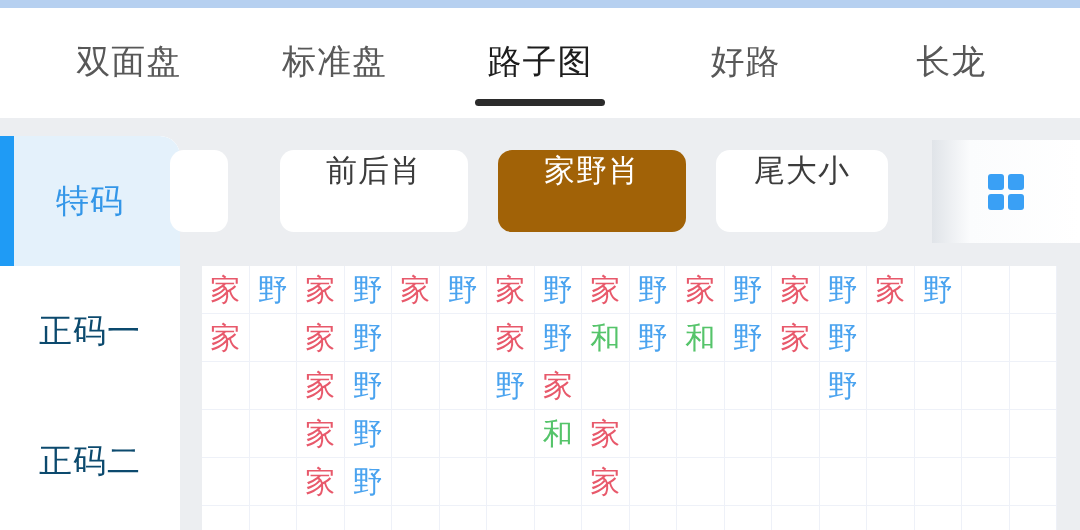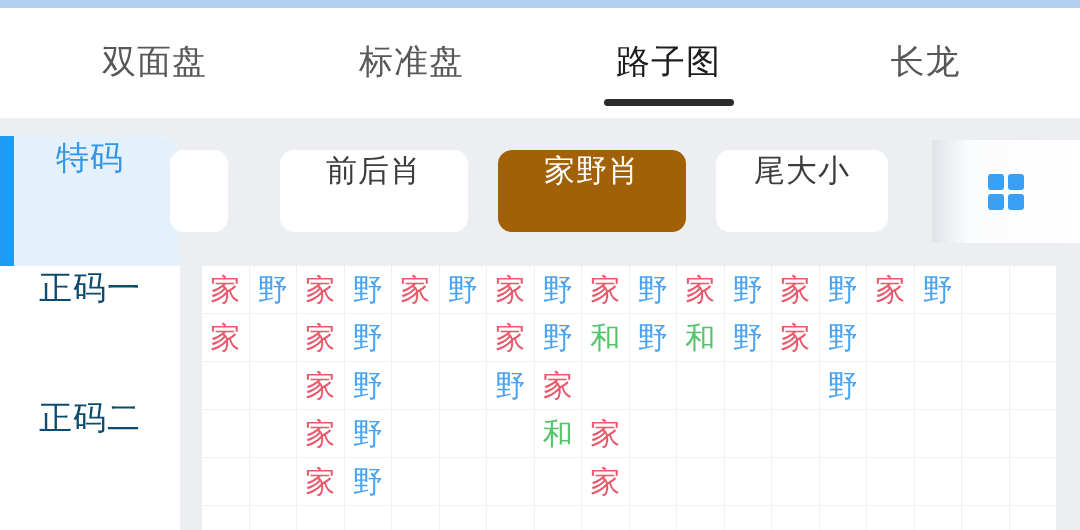--- a/index.html
+++ b/index.html
@@ -89,21 +89,21 @@
     height: 394px;
     background: #ffffff;
     border-top-right-radius: 20px;
     overflow: hidden;
   }
   .side-item {
     position: relative;
     width: 180px;
     height: 130px;
     display: flex;
-    align-items: flex-start;
+    align-items: center;
     justify-content: center;
     box-sizing: border-box;
     background: #ffffff;
   }
   .side-item .side-label {
     font-size: 33px;
     color: #0c4a6e;
     letter-spacing: 1px;
   }
   .side-item.active {
@@ -229,20 +229,24 @@
     </div>
     <div class="tab">
       <span class="tab-label">标准盘</span>
 
     </div>
     <div class="tab active">
       <span class="tab-label">路子图</span>
       <span class="tab-underline"></span>
     </div>
     <div class="tab">
+      <span class="tab-label">好路</span>
+
+    </div>
+    <div class="tab">
       <span class="tab-label">长龙</span>
 
     </div>
   </div>
 
   <div class="body-area">
 
     <div class="sidebar">
       <div class="side-item active">
         <span class="side-bar-accent"></span>

